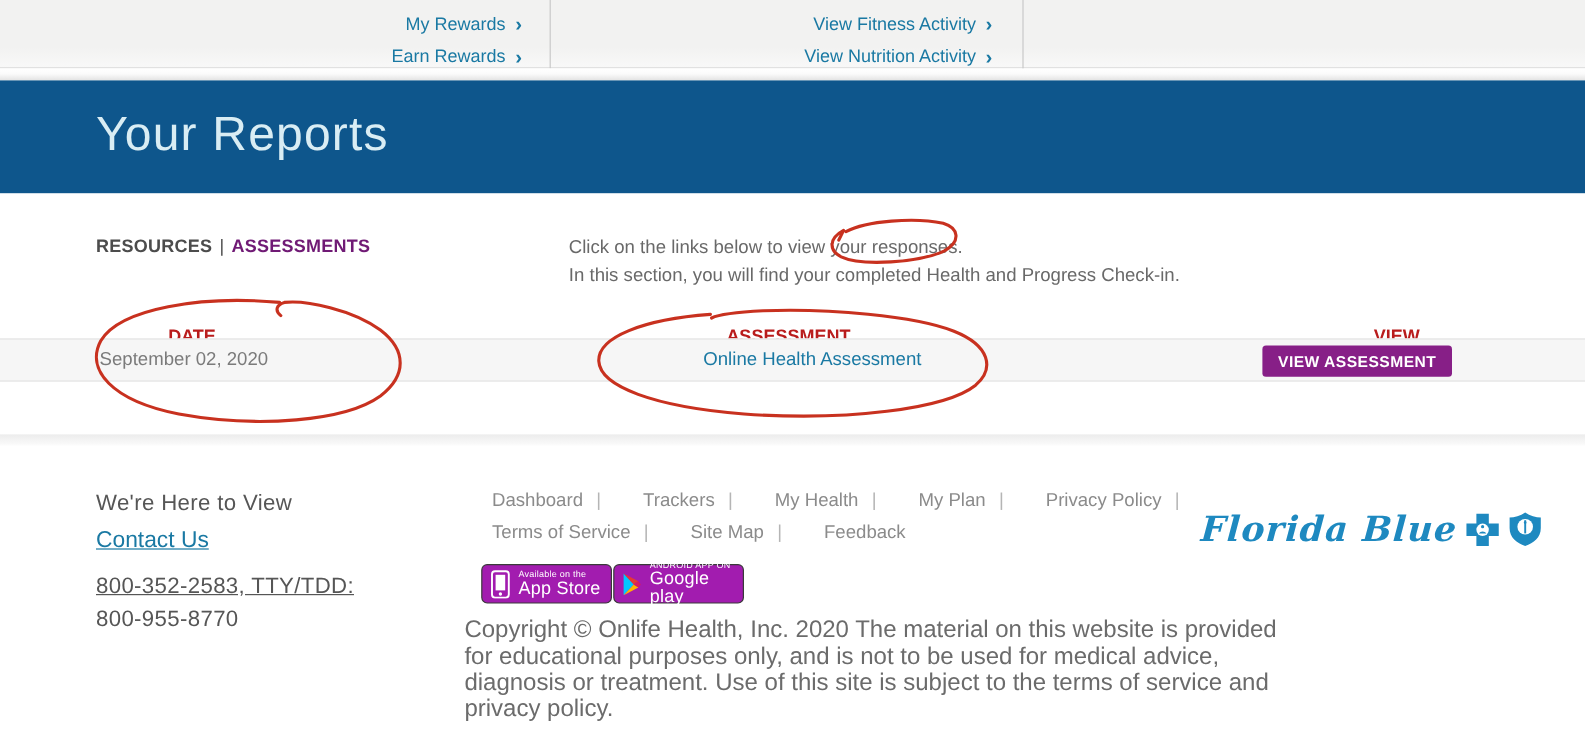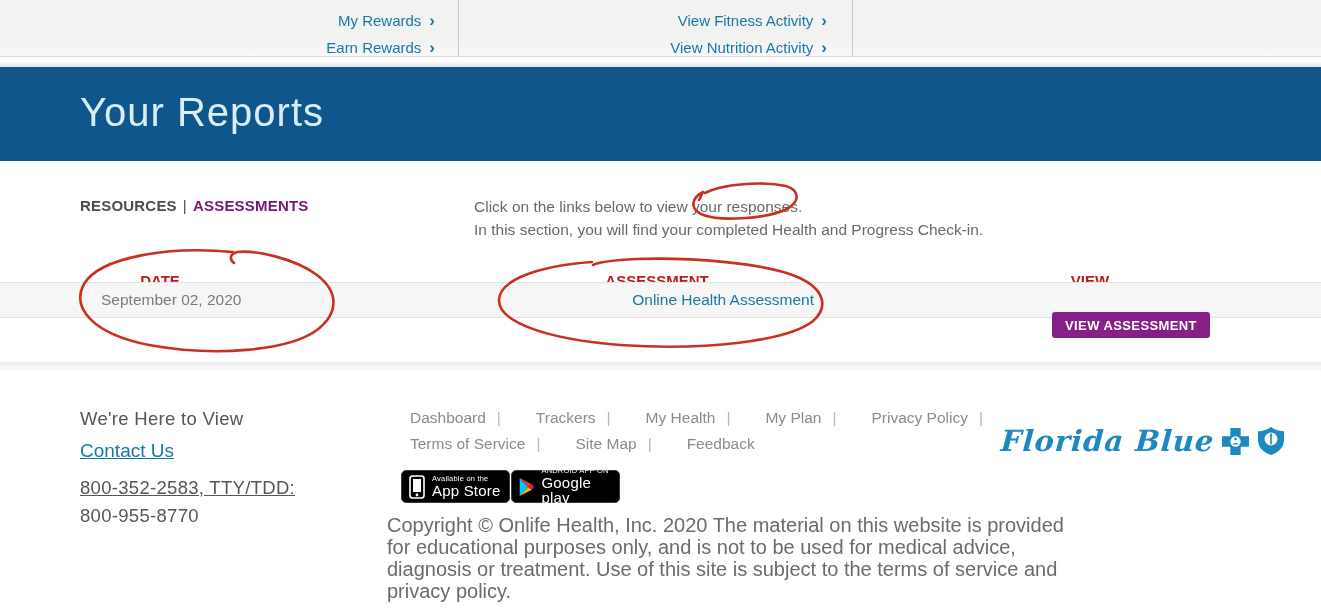--- a/index.html
+++ b/index.html
@@ -33,42 +33,42 @@
     color:#d9edf4;letter-spacing:1px;}
   
   .breadcrumb{position:absolute;left:80px;top:197px;font-size:15px;font-weight:bold;
     color:#4c4c4c;letter-spacing:.2px;}
   .breadcrumb .sep{margin:0 6px;color:#4c4c4c;font-weight:normal;}
   .breadcrumb .current{color:#701a75;}
   .intro{position:absolute;left:474px;top:196px;font-size:15.5px;color:#696969;line-height:22.5px;}
   .th{position:absolute;top:261px;font-size:15px;font-weight:bold;color:#b91c1c;text-align:center;margin-top:11px;}
   .th.th-date{left:80px;width:160px;}
   .th.th-assessment{left:500px;width:314px;}
-  .th.th-view{left:1010px;width:160px;}
+  .th.th-view{left:1084px;width:160px;}
   .trow{position:absolute;left:0;top:282px;width:1321px;height:36px;background:#f6f6f6;
     border-top:1px solid #e3e3e3;border-bottom:1px solid #e3e3e3;}
-  .cell-date{position:absolute;left:101px;top:0;line-height:34px;font-size:15.5px;color:#7b7b7b;}
-  .cell-assessment{position:absolute;left:500px;top:0;width:314px;text-align:right;
+  .cell-date{position:absolute;left:83px;top:0;line-height:34px;font-size:15.5px;color:#7b7b7b;}
+  .cell-assessment{position:absolute;left:500px;top:0;width:314px;text-align:center;
     line-height:34px;font-size:15.5px;color:var(--link);cursor:pointer;padding-left:40px;}
   .view-btn{position:absolute;left:1052px;top:5px;width:158px;height:26px;
     background:var(--accent);color:#fff;border:none;border-radius:3px;
-    font-family:inherit;font-size:13px;font-weight:bold;letter-spacing:.4px;cursor:pointer;margin-top:24px;}
+    font-family:inherit;font-size:13px;font-weight:bold;letter-spacing:.4px;cursor:pointer;}
   .shadow-strip{position:absolute;left:0;top:362px;width:1321px;height:10px;
     background:linear-gradient(180deg,#ececec 0%,#f9f9f9 80%,#ffffff 100%);}
   
   .help-heading{position:absolute;left:80px;top:408px;font-size:18.5px;color:#565656;letter-spacing:.3px;}
   .contact-link{position:absolute;left:80px;top:440px;font-size:19px;color:var(--link);
     text-decoration:underline;cursor:pointer;}
   .phone{position:absolute;left:80px;font-size:18.5px;color:#565656;letter-spacing:.3px;}
   .phone.p1{top:477px;text-decoration:underline;} .phone.p2{top:505px;}
   .flinks{position:absolute;left:386px;font-size:15.5px;color:#8b8b8b;white-space:nowrap;}
   .flinks.row1{top:409px;} .flinks.row2{top:435px;}
   .flinks .flink{cursor:pointer;margin-left:24px;}
   .flinks .pipe{color:#b5b5b5;margin:0 11px;}
-  .badge{position:absolute;top:470px;width:109px;height:33px;background:#000000;
+  .badge{position:absolute;top:470px;width:109px;height:33px;background:#a21caf;
     border:1px solid #3a3a3a;border-radius:5px;display:flex;align-items:center;
     padding:0 7px;gap:7px;color:#fff;cursor:pointer;}
   .badge.appstore{left:386px;margin-left:15px;} .badge.gplay{left:511px;}
   .badge .btxt{display:flex;flex-direction:column;line-height:1.05;}
   .badge .small{font-size:7.5px;letter-spacing:.2px;}
   .badge .big{font-size:15px;letter-spacing:.2px;}
   .copyright{position:absolute;left:387px;top:514px;font-size:20px;color:#6b6b6b;line-height:22px;}
   .brand-lockup{position:absolute;left:1001px;top:424px;display:flex;align-items:center;gap:7px;}
   .brand-name{font-family:"DejaVu Serif",serif;font-style:italic;font-weight:bold;
     font-size:29px;color:var(--logo_blue);letter-spacing:1px;transform:skewX(-4deg);}

